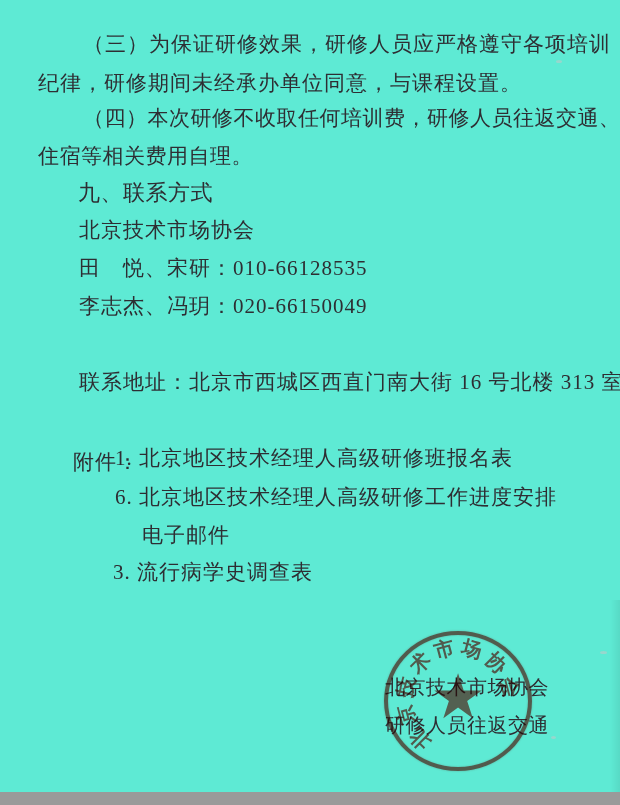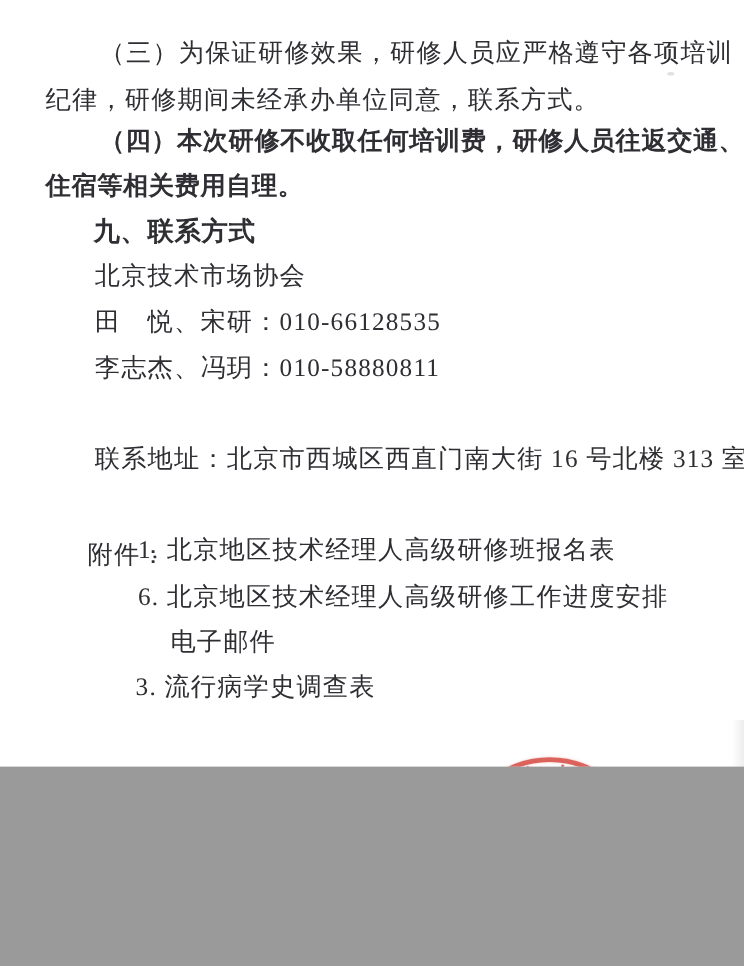--- a/index.html
+++ b/index.html
@@ -1,33 +1,33 @@
 <!DOCTYPE html>
 <html><head>
 <meta charset="utf-8">
 <style>
   html,body{margin:0;padding:0;}
   body{background:#9a9a9a;}
   .page{
     position:relative;
-    width:620px;height:639px;
-    background:#ffffff;
+    width:620px;height:792px;
+    background:#5eead4;
     overflow:hidden;
     font-family:"Liberation Serif","DejaVu Serif",serif;
     color:#2e2e33;
   }
   .line{
     position:absolute;
     white-space:nowrap;
     font-size:21px;
     letter-spacing:1px;
     line-height:1;
   }
   .kai{font-family:"Liberation Serif","DejaVu Serif",serif;}
-  .hei{font-family:"Liberation Sans","DejaVu Sans",sans-serif;font-weight:700;letter-spacing:0.5px;}
+  .hei{font-family:"Liberation Sans","DejaVu Sans",sans-serif;font-weight:400;letter-spacing:0.5px;}
   .sig{font-size:20px;letter-spacing:0.5px;}
   
   .stamp{
     position:absolute;
     left:384px;top:631px;
     width:148px;height:140px;
     mix-blend-mode:multiply;
     opacity:0.92;
   }
   .stamp-circle{
@@ -65,30 +65,30 @@
     position:absolute;right:0;top:600px;width:10px;height:205px;
     background:linear-gradient(to right, rgba(0,0,0,0) 0%, rgba(0,0,0,0.07) 100%);
   }
 </style>
 </head>
 <body>
 
 <div class="page">
 
   <div class="line kai" style="left:83px;top:34px">（三）为保证研修效果，研修人员应严格遵守各项培训</div>
-  <div class="line kai" style="left:38px;top:73px">纪律，研修期间未经承办单位同意，联系方式。</div>
+  <div class="line kai" style="left:38px;top:73px">纪律，研修期间未经承办单位同意，与课程设置。</div>
 
   <div class="line hei" style="left:83px;top:107px">（四）本次研修不收取任何培训费，研修人员往返交通、</div>
   <div class="line hei" style="left:78px;top:182px;font-size:22px">九、联系方式</div>
 
   <div class="line hei" style="left:38px;top:145px">住宿等相关费用自理。</div>
 
   <div class="line kai" style="left:79px;top:220px">北京技术市场协会</div>
   <div class="line kai" style="left:79px;top:258px">田　悦、宋研：010-66128535</div>
-  <div class="line kai" style="left:79px;top:296px">李志杰、冯玥：010-58880811</div>
+  <div class="line kai" style="left:79px;top:296px">李志杰、冯玥：020-66150049</div>
   <div class="line kai" style="left:79px;top:372px">联系地址：北京市西城区西直门南大街 16 号北楼 313 室</div>
 
   <div class="line kai" style="left:73px;top:452px">附件：</div>
   <div class="line kai" style="left:115px;top:448px">1. 北京地区技术经理人高级研修班报名表</div>
   <div class="line kai" style="left:115px;top:487px">6. 北京地区技术经理人高级研修工作进度安排</div>
   <div class="line kai" style="left:142px;top:525px">电子邮件</div>
   <div class="line kai" style="left:113px;top:562px">3. 流行病学史调查表</div>
 
   <div class="line kai sig" style="left:385px;top:677px">北京技术市场协会</div>
   <div class="line kai sig" style="left:385px;top:715px">研修人员往返交通</div>

